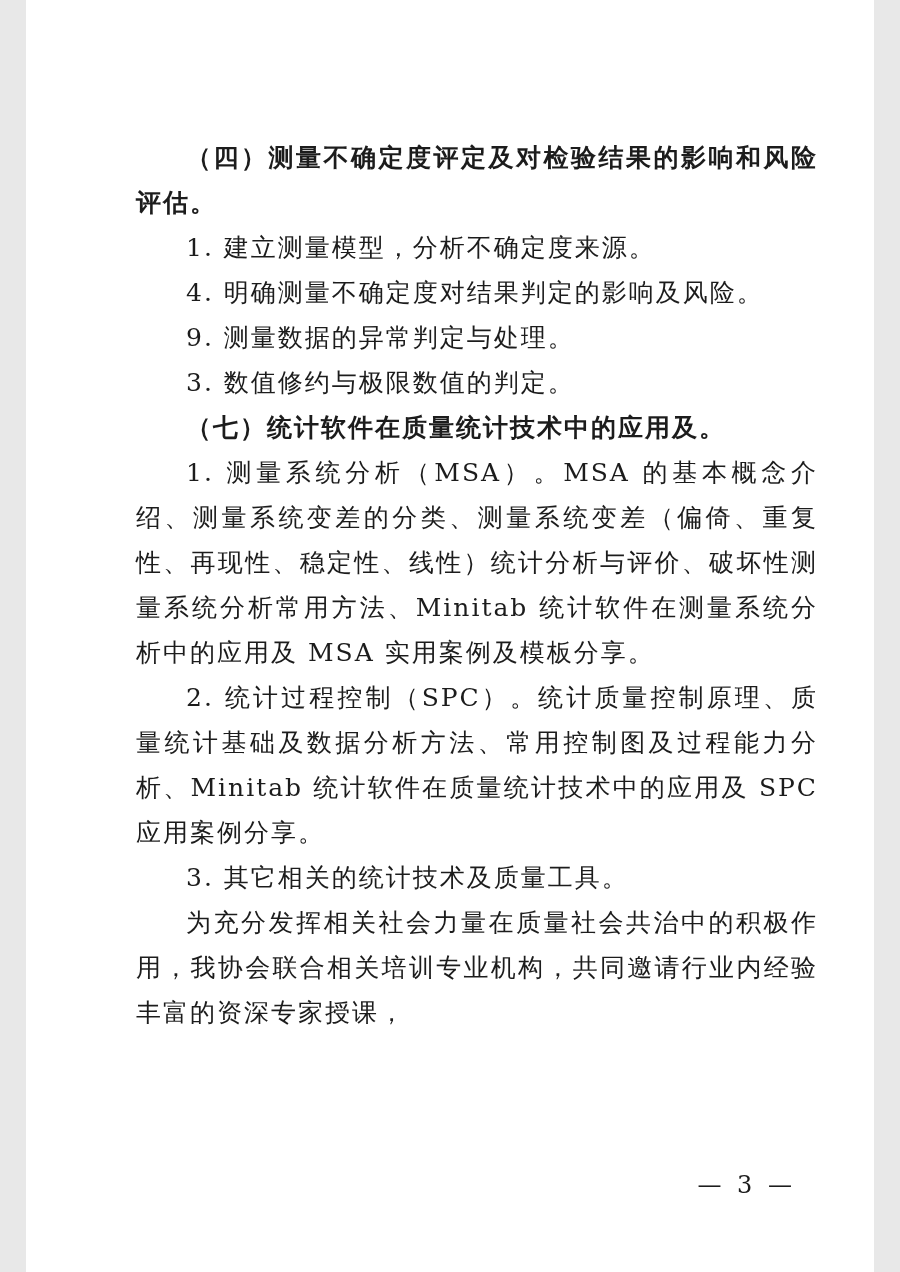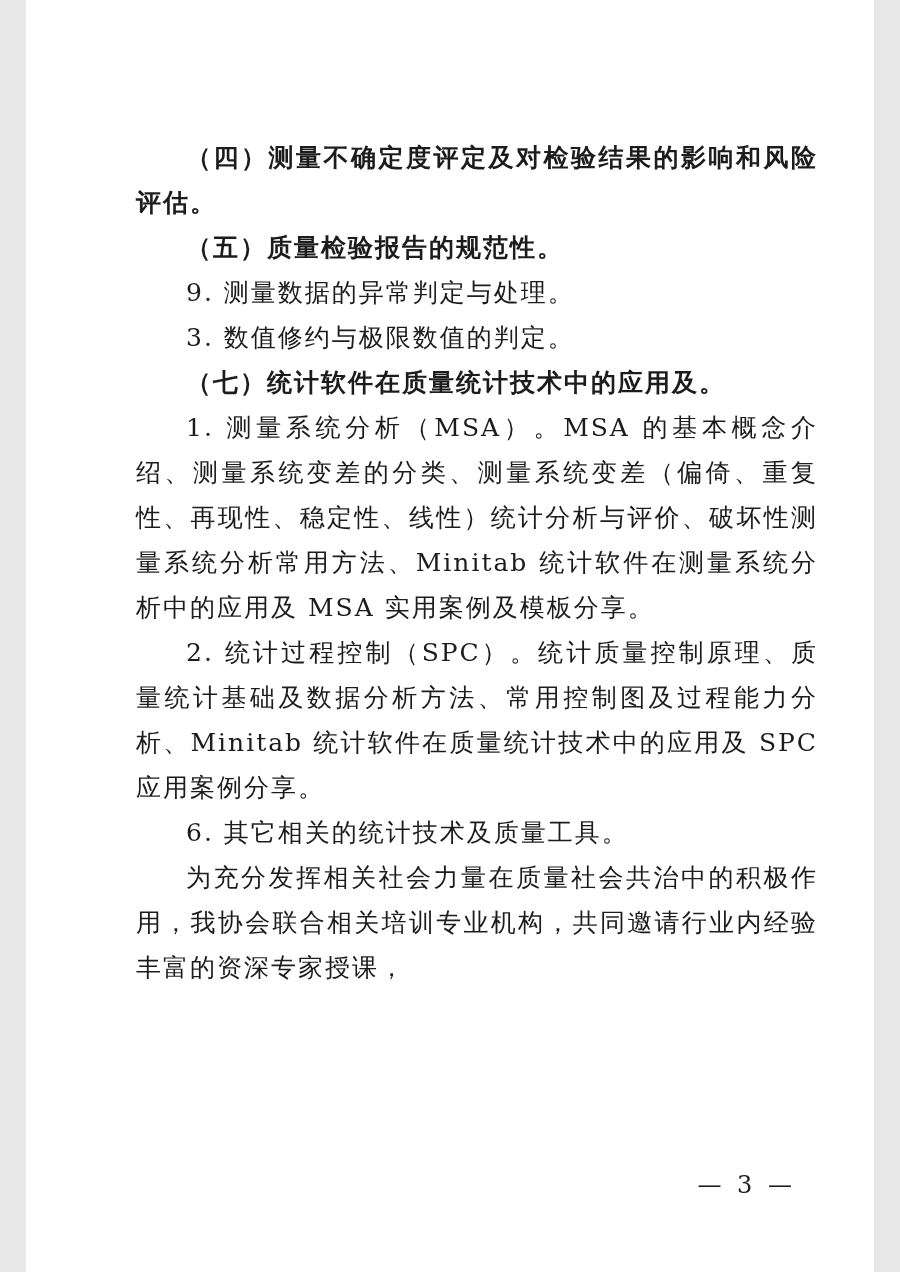--- a/index.html
+++ b/index.html
@@ -52,23 +52,24 @@
     box-sizing: border-box;
     color: #1c1c1c;
   }
 </style>
 </head>
 <body>
 
 <div class="page">
   <div class="content">
     <p class="heading indent">（四）测量不确定度评定及对检验结果的影响和风险评估。</p>
-    <p class="heading indent">（五）质量检验报告的规范性。</p>
+    <p class="indent">1. 建立测量模型，分析不确定度来源。</p>
+    <p class="indent">4. 明确测量不确定度对结果判定的影响及风险。</p>
     <p class="indent">9. 测量数据的异常判定与处理。</p>
     <p class="indent">3. 数值修约与极限数值的判定。</p>
     <p class="heading indent">（七）统计软件在质量统计技术中的应用及。</p>
     <p class="indent">1. 测量系统分析（MSA）。MSA 的基本概念介绍、测量系统变差的分类、测量系统变差（偏倚、重复性、再现性、稳定性、线性）统计分析与评价、破坏性测量系统分析常用方法、Minitab 统计软件在测量系统分析中的应用及 MSA 实用案例及模板分享。</p>
     <p class="indent">2. 统计过程控制（SPC）。统计质量控制原理、质量统计基础及数据分析方法、常用控制图及过程能力分析、Minitab 统计软件在质量统计技术中的应用及 SPC 应用案例分享。</p>
-    <p class="indent">6. 其它相关的统计技术及质量工具。</p>
+    <p class="indent">3. 其它相关的统计技术及质量工具。</p>
     <p class="indent">为充分发挥相关社会力量在质量社会共治中的积极作用，我协会联合相关培训专业机构，共同邀请行业内经验丰富的资深专家授课，</p>
   </div>
   <div class="page-number">— 3 —</div>
 </div>
 
 </body></html>

